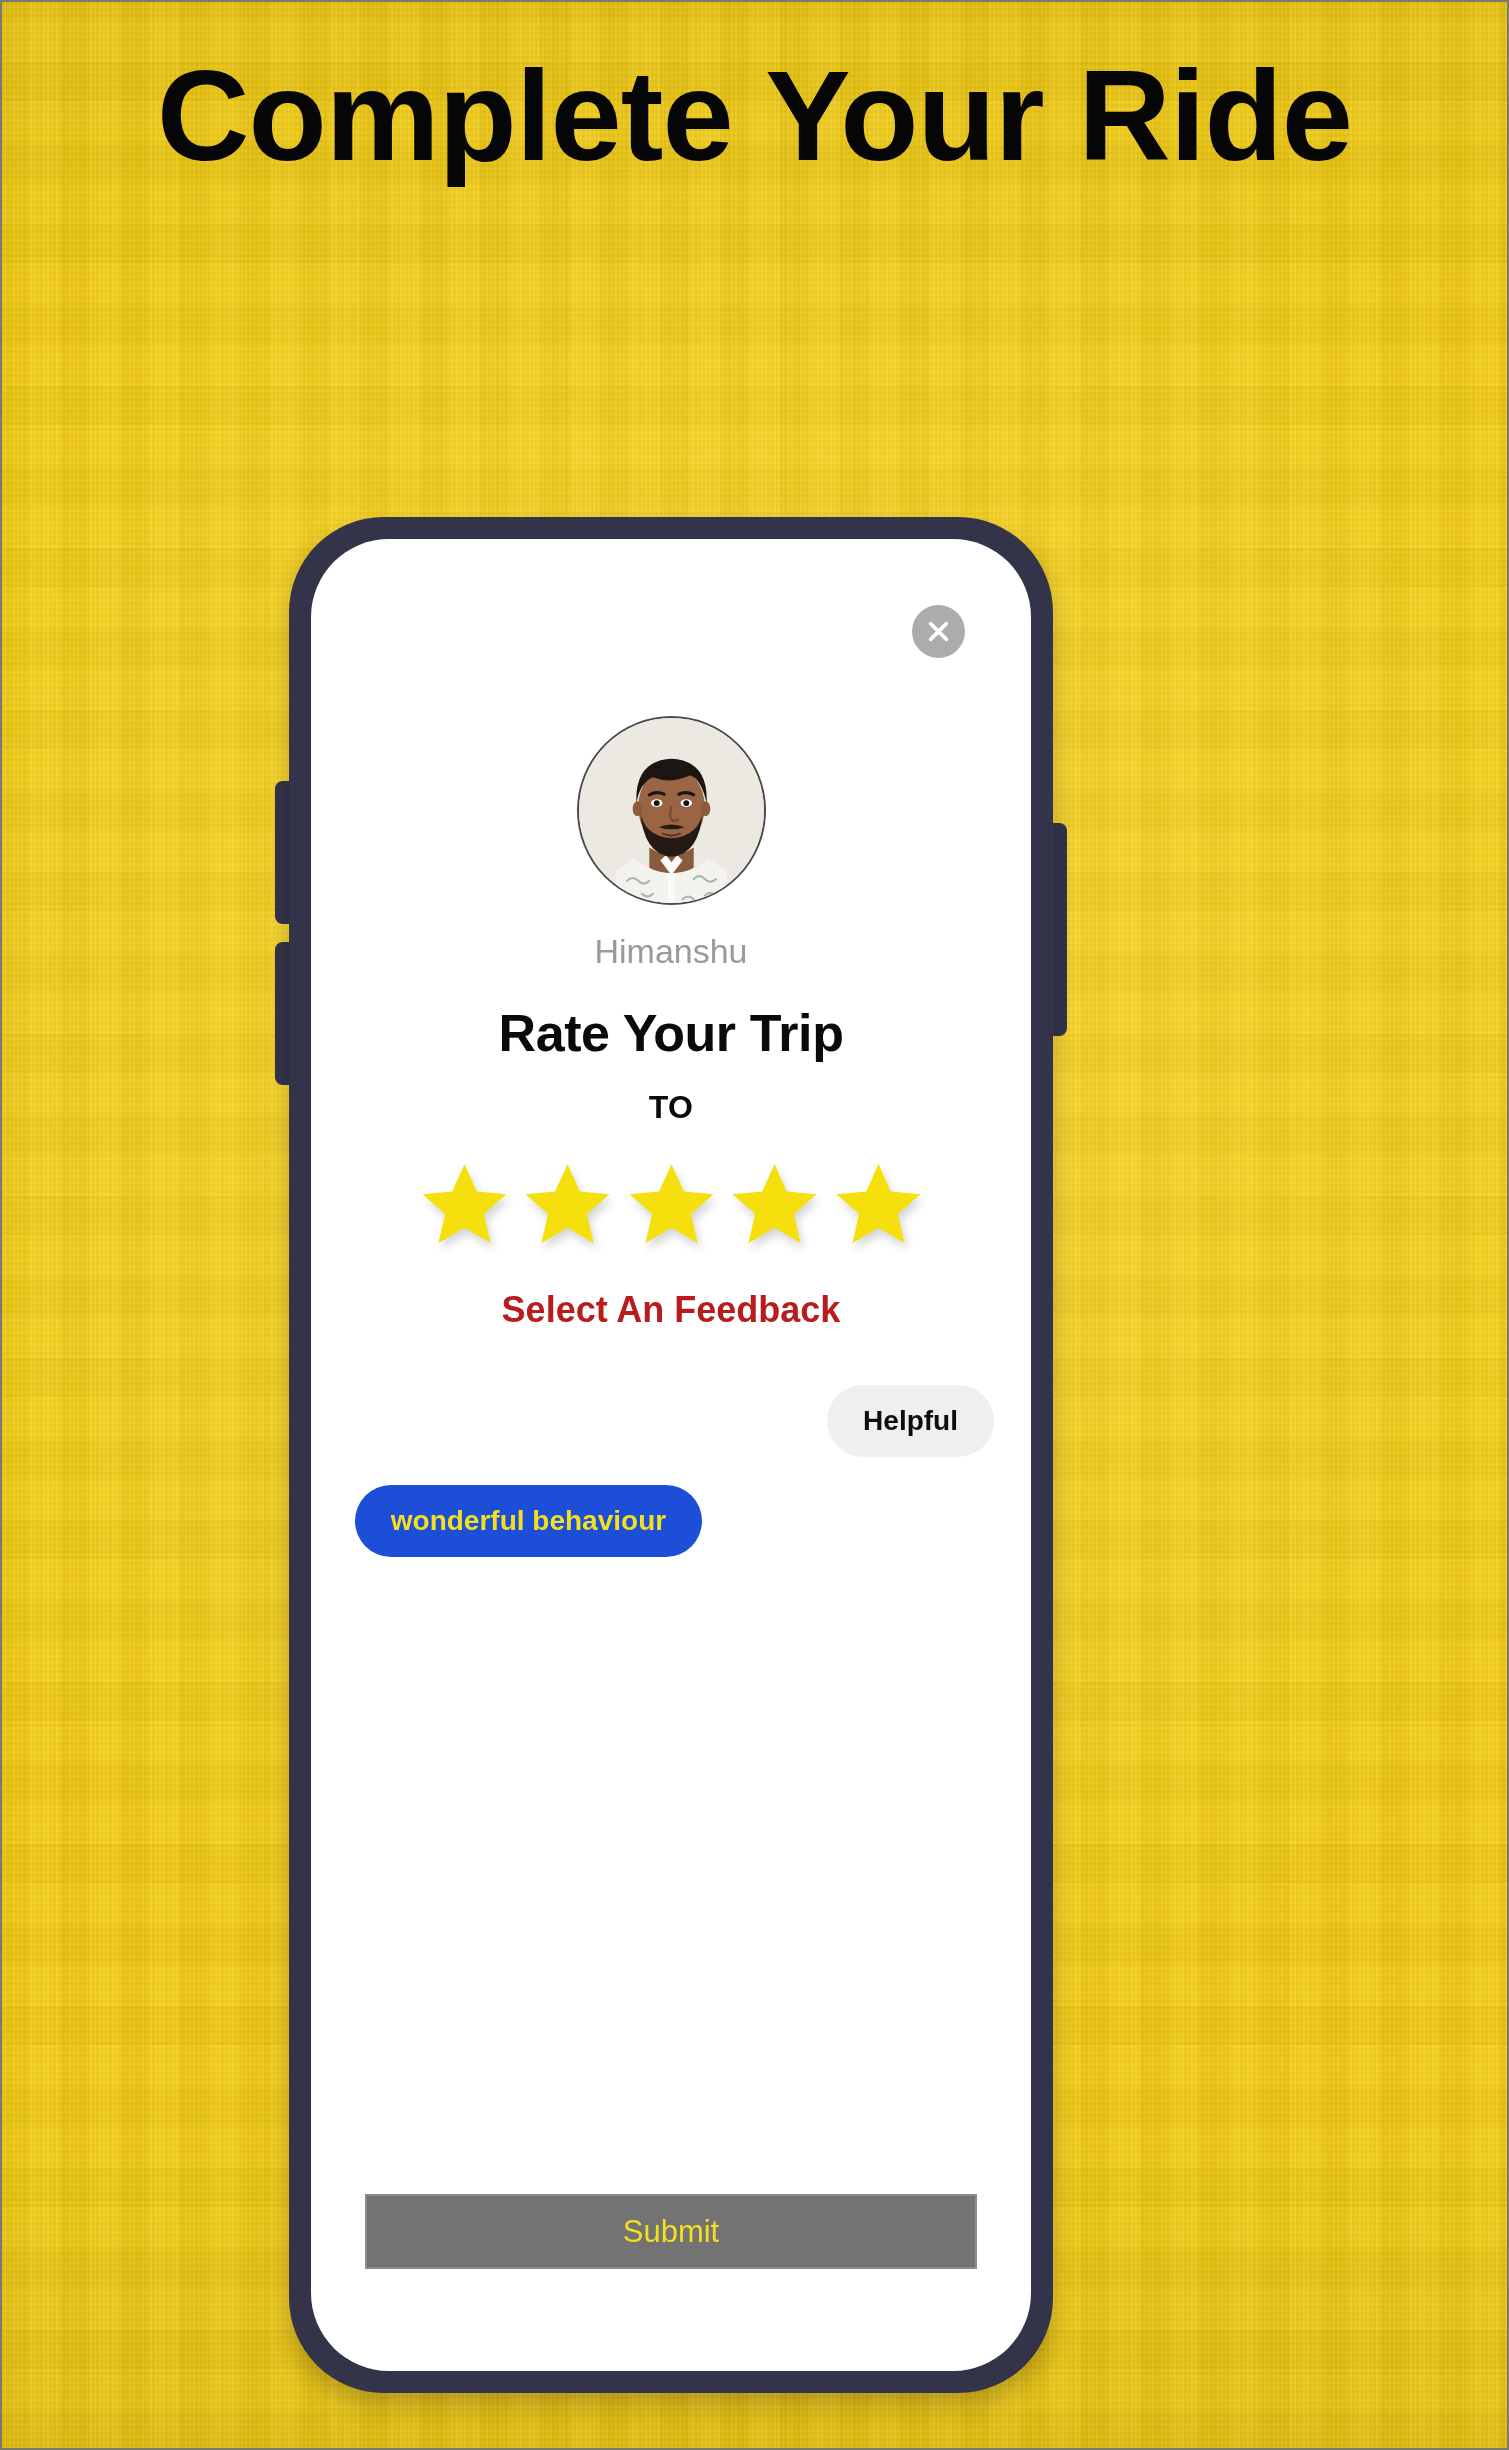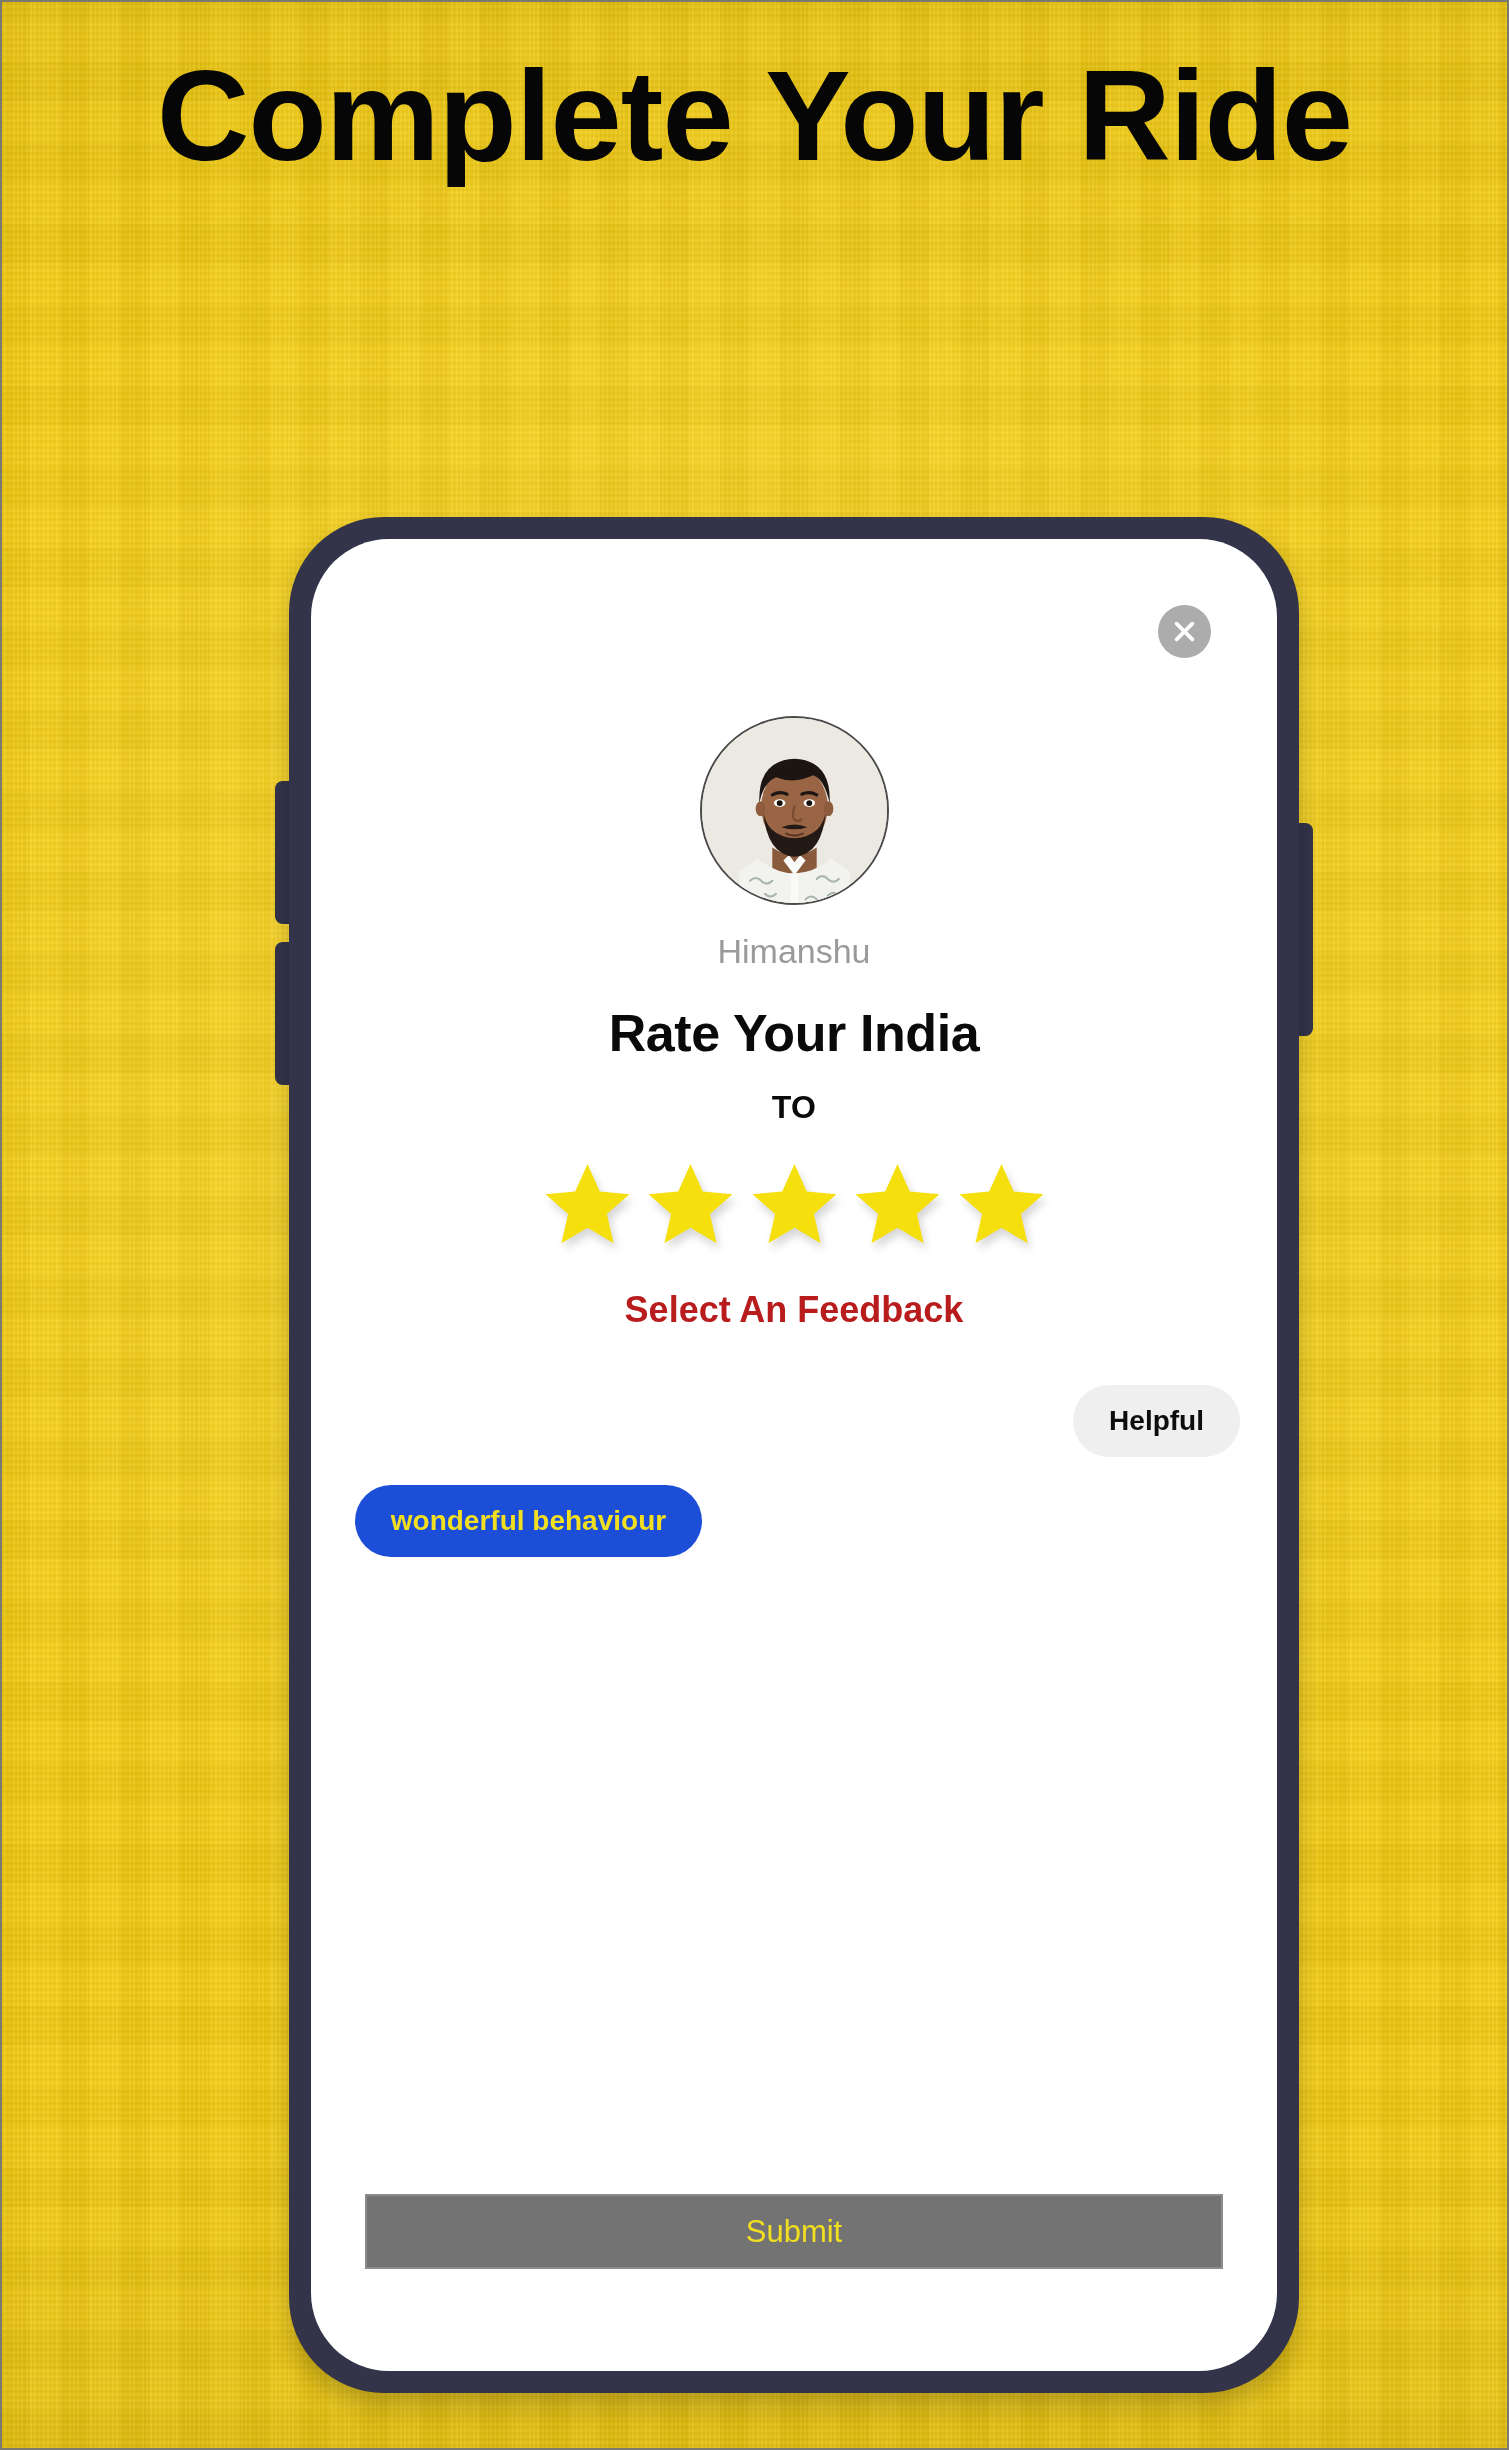--- a/index.html
+++ b/index.html
@@ -52,21 +52,21 @@
     letter-spacing:-0.9px;
     color:#060606;
     padding:0 102px;
   }
 
   
   .phone{
     position:absolute;
     left:289px;
     top:517px;
-    width:1010px;
+    width:764px;
     height:1876px;
   }
 
   
   .side-btn{
     position:absolute;
     background:#33344a;
     border-radius:7.7px;
   }
   .side-btn.vol-up   { left:-13.6px;  top:264px;  width:18.7px; height:143px; border-radius:7.7px 0 0 7.7px;}
@@ -279,21 +279,21 @@
 
           <path d="M45.5 62.5 q4.5 2.2 9 0" stroke="#5A3322" stroke-width="1.2" fill="none" stroke-linecap="round"></path>
 
           <ellipse cx="31.6" cy="49" rx="2.6" ry="4" fill="#8E5B3C"></ellipse>
           <ellipse cx="68.4" cy="49" rx="2.6" ry="4" fill="#8E5B3C"></ellipse>
         </svg>
       </div>
 
       <div class="driver-name">Himanshu</div>
 
-      <div class="rate-title">Rate Your India</div>
+      <div class="rate-title">Rate Your Trip</div>
 
 
       <div class="addr-to-label">TO</div>
 
 
       <div class="stars">
         <span class="star">
           <svg viewBox="0 0 24 24">
               <path d="M12 1.8 15.1 8.7 22.6 9.4 16.9 14.4 18.6 21.8 12 17.9 5.4 21.8 7.1 14.4 1.4 9.4 8.9 8.7 Z" fill="#F5DF0C"></path>
             </svg>

